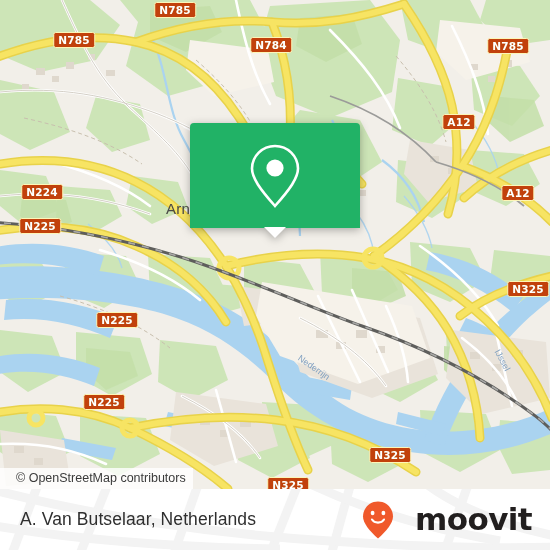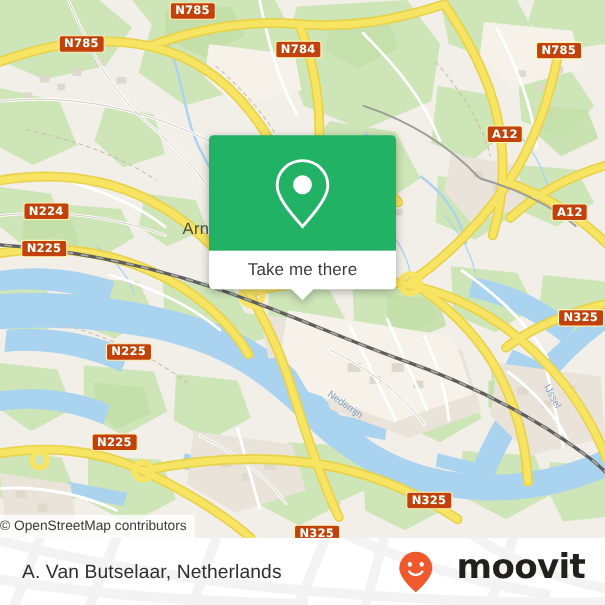--- a/index.html
+++ b/index.html
@@ -73,21 +73,21 @@
   
   .attribution {
     position: absolute;
     left: 0;
     bottom: 0;
     background: rgba(255,255,255,.80);
     color: #3b3b3b;
     font-size: 12.5px;
     line-height: 21px;
     height: 21px;
-    padding: 0 7px 0 0;
+    padding: 0 7px 0 16px;
     white-space: nowrap;
     font-family: "Liberation Sans", sans-serif;
   }
 
   
   .popup {
     position: absolute;
     left: 190px;
     top: 123px;
     width: 170px;
@@ -152,20 +152,21 @@
   }
   .place-name {
     color: #2f2f2f;
     font-size: 17.5px;
     font-family: "Liberation Sans", sans-serif;
     letter-spacing: .1px;
     white-space: nowrap;
   }
   .brand {
     display: flex;
+    align-items: center;
     gap: 21px;
   }
   .brand-word {
     color: #221f1f;
     font-size: 31px;
     font-weight: bold;
     font-family: "DejaVu Sans", sans-serif;
     letter-spacing: -0.6px;
     line-height: 1;
   }
@@ -431,23 +432,20 @@
 
     <div class="attribution">© OpenStreetMap contributors</div>
 
     <div class="popup">
       <div class="popup-top">
         <svg width="56" height="68" viewBox="0 0 56 68" aria-hidden="true">
           <path d="M28 4 C15.3 4 5 14.1 5 26.6 C5 36 13 47 28 64 C43 47 51 36 51 26.6 C51 14.1 40.7 4 28 4 Z" fill="none" stroke="#ffffff" stroke-width="2.6"></path>
           <circle cx="28" cy="26" r="8.6" fill="#ffffff"></circle>
         </svg>
       </div>
-      <div class="popup-bottom">
-        <span class="popup-label">Take me there</span>
-      </div>
       <div class="popup-tail"></div>
     </div>
   </div>
 
   <div class="footer">
     <svg class="footer-watermark" width="550" height="61" viewBox="0 0 550 61" aria-hidden="true">
       <g stroke="#f3f3f3" stroke-width="9" fill="none">
         <path d="M40,-10 L10,70"></path>
         <path d="M110,-10 L78,70"></path>
         <path d="M200,-10 L172,70"></path>

